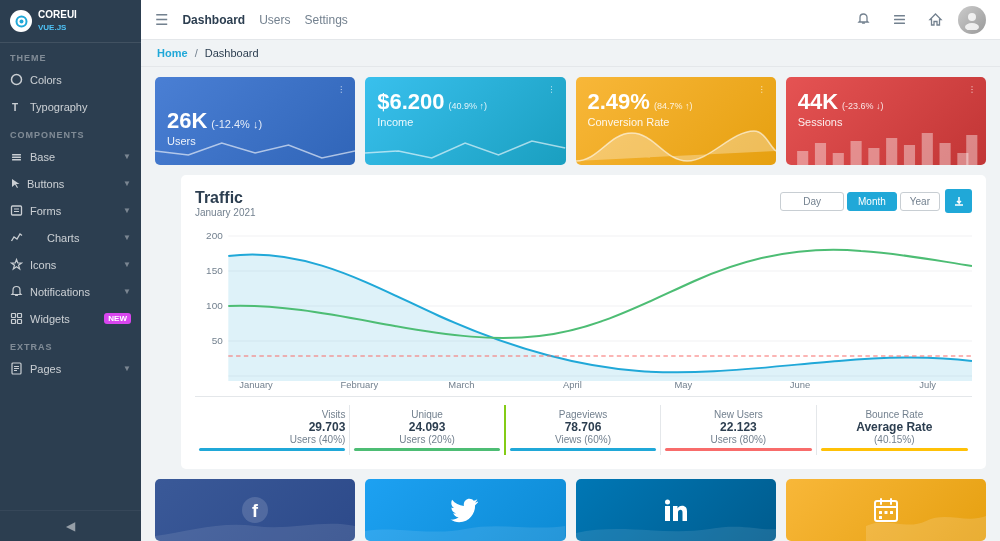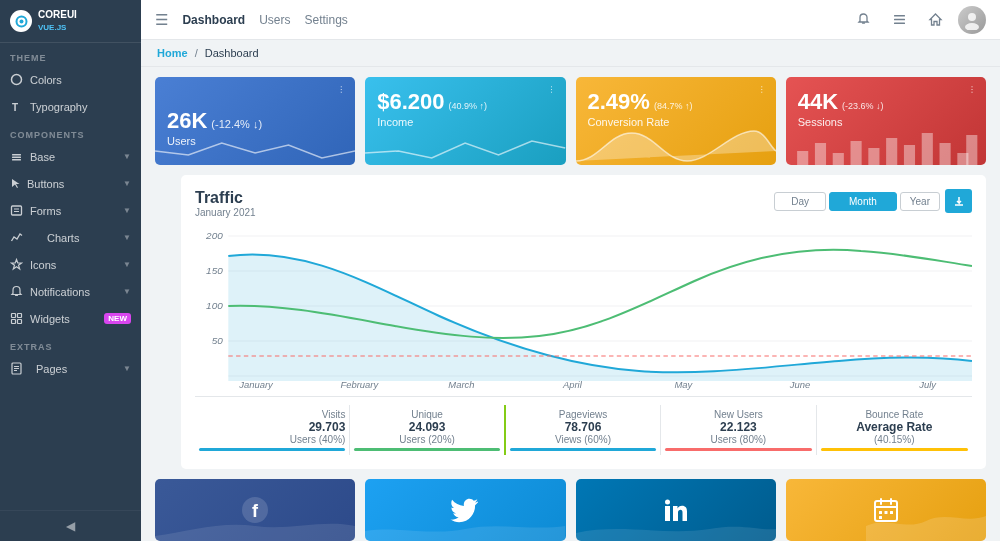--- a/index.html
+++ b/index.html
@@ -112,21 +112,21 @@
           <rect x="7.5" y="7.5" width="4" height="4" fill="none" stroke="currentColor" stroke-width="1.2" rx="0.5"></rect>
         </svg>
       <span>Widgets</span>
     </div>
     <span style="background:#d946ef;color:#fff;font-size:8px;font-weight:700;padding:1px 4px;border-radius:3px;">NEW</span>
   </div>
 
   <div style="font-size:9px;font-weight:700;color:rgba(255,255,255,0.4);padding:10px 10px 3px;letter-spacing:1px;">EXTRAS</div>
 
   <div style="display:flex;align-items:center;justify-content:space-between;padding:7px 10px;cursor:pointer;color:rgba(255,255,255,0.75);font-size:11px;">
-    <div style="display:flex;align-items:center;gap:13px;">
+    <div style="display:flex;align-items:center;gap:7px;">
       <svg width="13" height="13" viewBox="0 0 13 13">
           <rect x="2" y="1" width="9" height="11" fill="none" stroke="currentColor" stroke-width="1.2" rx="1"></rect>
           <line x1="4" y1="4.5" x2="9" y2="4.5" stroke="currentColor" stroke-width="1"></line>
           <line x1="4" y1="6.5" x2="9" y2="6.5" stroke="currentColor" stroke-width="1"></line>
           <line x1="4" y1="8.5" x2="7" y2="8.5" stroke="currentColor" stroke-width="1"></line>
         </svg>
       <span>Pages</span>
     </div>
     <span style="font-size:8px;opacity:0.5;">▼</span>
   </div>
@@ -244,34 +244,34 @@
 
     </div>
 
     <div style="background:#fff;border-radius:5px;padding:14px;margin-bottom:10px;margin-left:26px;">
       <div style="display:flex;align-items:flex-start;justify-content:space-between;margin-bottom:8px;">
         <div>
           <div style="font-size:16px;font-weight:600;color:#2c3e50;">Traffic</div>
           <div style="font-size:10px;color:#73818f;">January 2021</div>
         </div>
         <div style="display:flex;gap:3px;align-items:center;">
-          <button style="padding:3px 16px;font-size:10px;border:1px solid #c8ced3;background:#fff;color:#73818f;cursor:pointer;border-radius:3px;">Day</button>
-          <button style="padding:3px 19px;font-size:10px;border:1px solid #20a8d8;background:#20a8d8;color:#fff;cursor:pointer;border-radius:3px;">Month</button>
+          <button style="padding:3px 22px;font-size:10px;border:1px solid #c8ced3;background:#fff;color:#73818f;cursor:pointer;border-radius:3px;">Day</button>
+          <button style="padding:3px 10px;font-size:10px;border:1px solid #20a8d8;background:#20a8d8;color:#fff;cursor:pointer;border-radius:3px;">Month</button>
           <button style="padding:3px 9px;font-size:10px;border:1px solid #c8ced3;background:#fff;color:#73818f;cursor:pointer;border-radius:3px;">Year</button>
           <button style="width:27px;height:24px;background:#20a8d8;border:none;border-radius:3px;cursor:pointer;display:flex;align-items:center;justify-content:center;margin-left:2px;">
             <svg width="12" height="12" viewBox="0 0 12 12">
                 <polyline points="6,2 6,8 4,6" fill="none" stroke="#fff" stroke-width="1.5"></polyline>
                 <polyline points="6,8 8,6" fill="none" stroke="#fff" stroke-width="1.5"></polyline>
                 <line x1="2" y1="10" x2="10" y2="10" stroke="#fff" stroke-width="1.5"></line>
               </svg>
           </button>
         </div>
       </div>
 
-      <div style="position:relative;height:168px;font-style:italic;">
+      <div style="position:relative;height:168px;">
         <svg width="100%" height="168" viewBox="0 0 700 168" preserveAspectRatio="none">
 
           <line x1="30" y1="10" x2="700" y2="10" stroke="#e4e7ea" stroke-width="0.5"></line>
           <line x1="30" y1="45" x2="700" y2="45" stroke="#e4e7ea" stroke-width="0.5"></line>
           <line x1="30" y1="80" x2="700" y2="80" stroke="#e4e7ea" stroke-width="0.5"></line>
           <line x1="30" y1="115" x2="700" y2="115" stroke="#e4e7ea" stroke-width="0.5"></line>
           <line x1="30" y1="150" x2="700" y2="150" stroke="#e4e7ea" stroke-width="0.5"></line>
 
           <text x="25" y="13" text-anchor="end" font-size="9" fill="#73818f">200</text>
           <text x="25" y="48" text-anchor="end" font-size="9" fill="#73818f">150</text>

